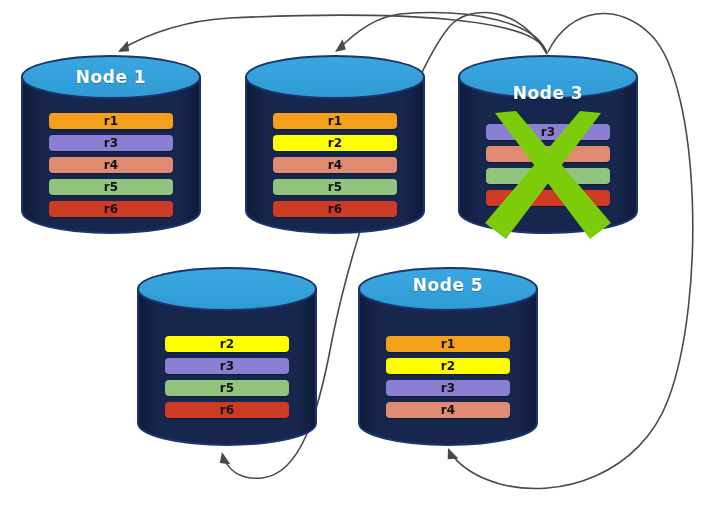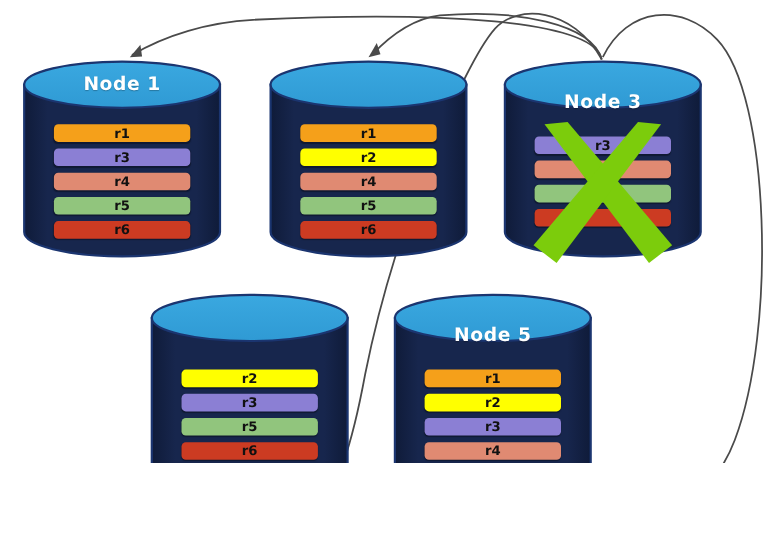--- a/index.html
+++ b/index.html
@@ -3,21 +3,21 @@
 <meta charset="utf-8">
 <style>
   html, body {
     margin: 0;
     padding: 0;
     background: #ffffff;
   }
   #canvas {
     position: relative;
     width: 708px;
-    height: 421px;
+    height: 508px;
     background: #ffffff;
     overflow: hidden;
     font-family: "DejaVu Sans", "Liberation Sans", sans-serif;
   }
   #arrow-layer {
     position: absolute;
     left: 0;
     top: 0;
     width: 708px;
     height: 508px;
@@ -207,21 +207,21 @@
             <linearGradient id="bodygrad4" x1="0" y1="0" x2="1" y2="0">
               <stop offset="0%" stop-color="#0f1b39"></stop>
               <stop offset="12%" stop-color="#17264d"></stop>
               <stop offset="88%" stop-color="#17264d"></stop>
               <stop offset="100%" stop-color="#0f1b39"></stop>
             </linearGradient>
           </defs>
           <path d="M 1 22 L 1 156 A 89 22 0 0 0 179 156 L 179 22 Z" fill="url(#bodygrad4)" stroke="#1b3570" stroke-width="2"></path>
           <ellipse cx="90" cy="22" rx="89" ry="21" fill="url(#topgrad4)" stroke="#1b3570" stroke-width="2"></ellipse>
         </svg>
-        <div class="node-label" style="top: 28px;">Node  5</div>
+        <div class="node-label" style="top: 8px;">Node  5</div>
         <div class="rows" style="top: 69px;">
           <div class="row" style="background: rgb(245, 160, 26); width: 124px;">r1</div>
           <div class="row" style="background: rgb(255, 255, 0); width: 124px;">r2</div>
           <div class="row" style="background: rgb(139, 127, 212); width: 124px;">r3</div>
           <div class="row" style="background: rgb(224, 138, 114); width: 124px;">r4</div>
         </div>
       </div>
     </div>
 
 </div>

